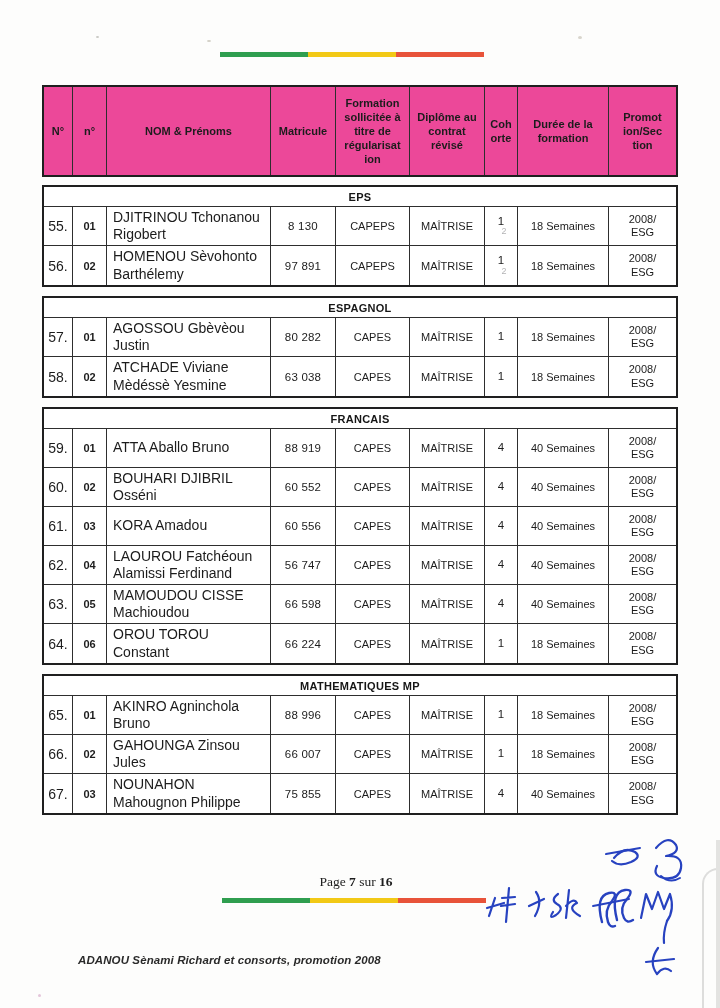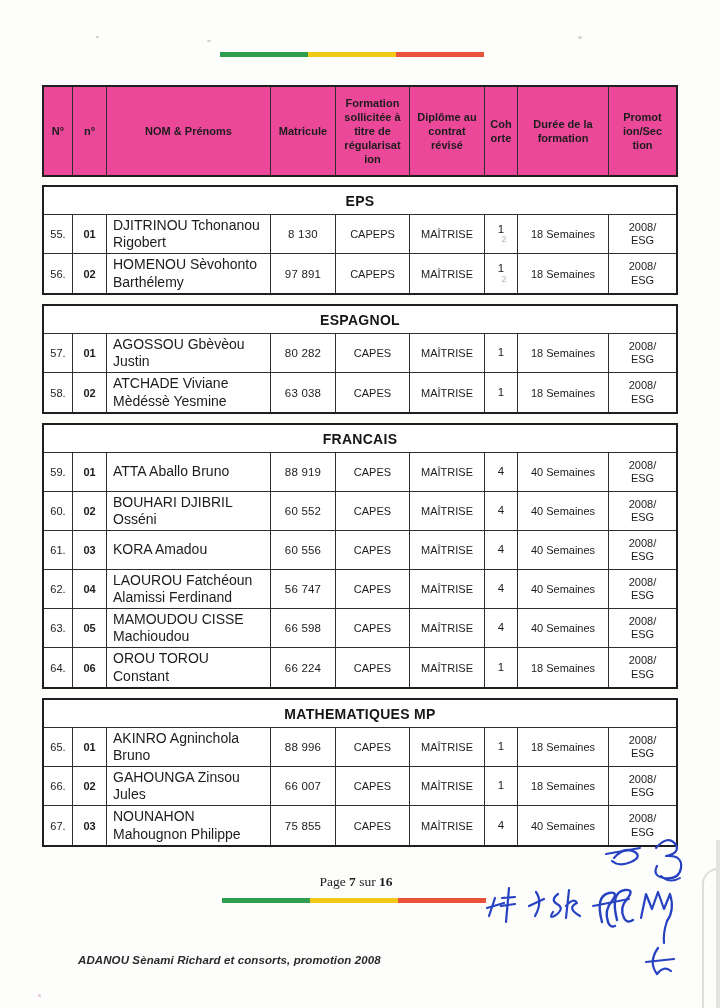--- a/index.html
+++ b/index.html
@@ -20,27 +20,27 @@
   .cell { border-right:1px solid #2e2e2e; display:flex; align-items:center; justify-content:center;
           text-align:center; color:#1c1c1c; position:relative; overflow:hidden; }
   .cell:last-child { border-right:none; }
 
   .header-block { margin-bottom:8px; }
   .header-block .grid-row { height:88px; }
   .header-block .cell { background:#ec4899; font-weight:bold; font-size:11px; line-height:1.28; white-space:pre-line; }
 
   .section-block { margin-bottom:9px; }
   .section-block.gap-lg { margin-top:5px; }
-  .band { height:28px; display:flex; align-items:center; justify-content:center;
-          font-weight:bold; font-size:14px; letter-spacing:.3px; color:#161616;
+  .band { height:20px; display:flex; align-items:center; justify-content:center;
+          font-weight:bold; font-size:11px; letter-spacing:.3px; color:#161616;
           border-bottom:1px solid #2e2e2e; }
   .data-row { height:39px; border-bottom:1px solid #2e2e2e; }
   .data-row:last-child { border-bottom:none; }
 
-  .c-num { font-size:11px; }
+  .c-num { font-size:14px; }
   .c-sub { font-size:11px; font-weight:bold;text-align:right; }
   .c-name { justify-content:flex-start; text-align:left; padding:0 4px 0 6px;
             font-size:14px; line-height:1.25; white-space:pre-line; }
   .c-mat { font-size:11.5px; letter-spacing:.2px; }
   .c-form, .c-dip, .c-duree { font-size:11px; }
   .c-coh { font-size:11.5px; flex-direction:column; line-height:1; }
   .c-coh .ghost { color:#b4b4b6; font-size:9px; margin-top:0; transform:translateX(3px); }
   .c-promo { font-size:11px; line-height:1.2; white-space:pre-line; }
 
   

